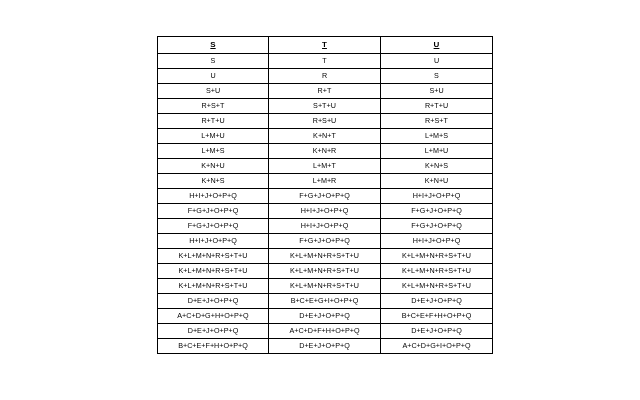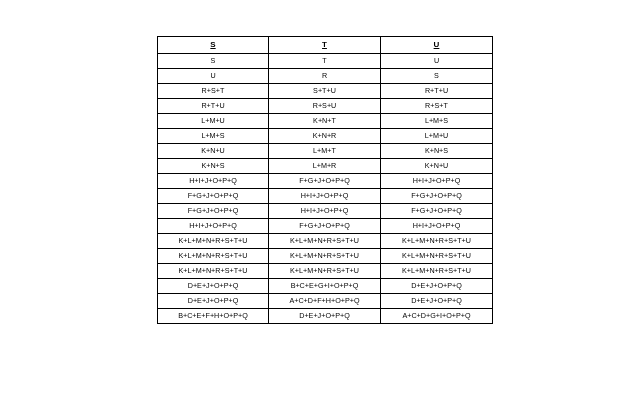--- a/index.html
+++ b/index.html
@@ -73,20 +73,25 @@
           <td>S</td>
           <td>T</td>
           <td>U</td>
         </tr>
         <tr>
           <td>U</td>
           <td>R</td>
           <td>S</td>
         </tr>
         <tr>
+          <td>S+U</td>
+          <td>R+T</td>
+          <td>S+U</td>
+        </tr>
+        <tr>
           <td>R+S+T</td>
           <td>S+T+U</td>
           <td>R+T+U</td>
         </tr>
         <tr>
           <td>R+T+U</td>
           <td>R+S+U</td>
           <td>R+S+T</td>
         </tr>
         <tr>
@@ -143,20 +148,25 @@
           <td>K+L+M+N+R+S+T+U</td>
           <td>K+L+M+N+R+S+T+U</td>
           <td>K+L+M+N+R+S+T+U</td>
         </tr>
         <tr>
           <td>D+E+J+O+P+Q</td>
           <td>B+C+E+G+I+O+P+Q</td>
           <td>D+E+J+O+P+Q</td>
         </tr>
         <tr>
+          <td>A+C+D+G+H+O+P+Q</td>
+          <td>D+E+J+O+P+Q</td>
+          <td>B+C+E+F+H+O+P+Q</td>
+        </tr>
+        <tr>
           <td>D+E+J+O+P+Q</td>
           <td>A+C+D+F+H+O+P+Q</td>
           <td>D+E+J+O+P+Q</td>
         </tr>
         <tr>
           <td>B+C+E+F+H+O+P+Q</td>
           <td>D+E+J+O+P+Q</td>
           <td>A+C+D+G+I+O+P+Q</td>
         </tr>
       </tbody>

